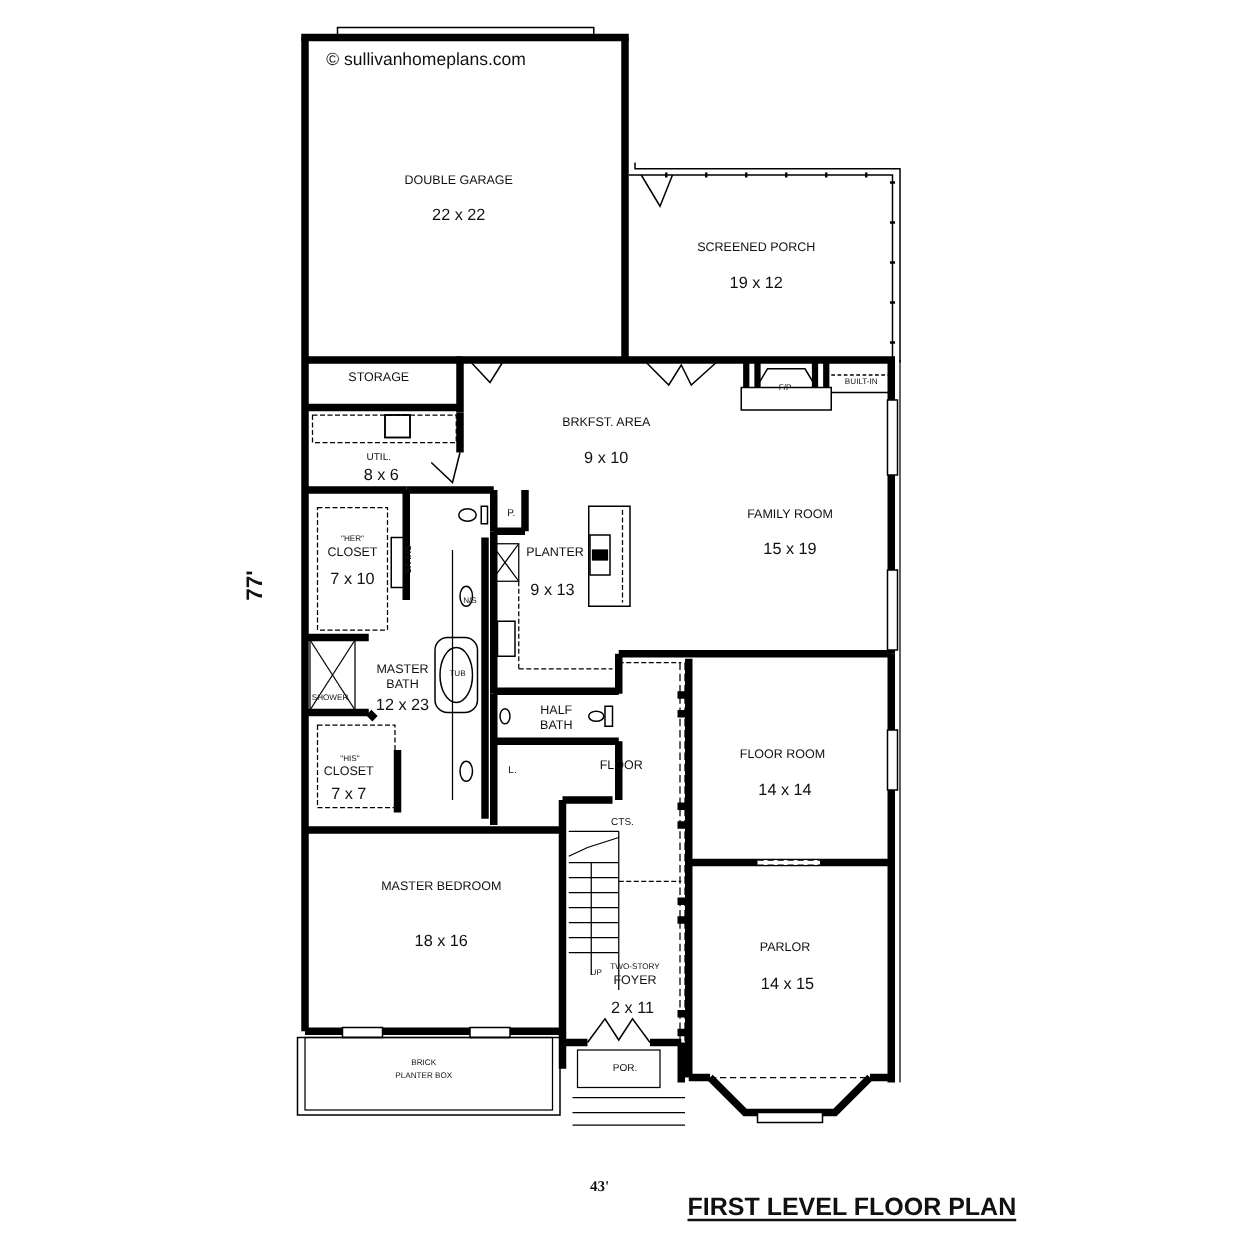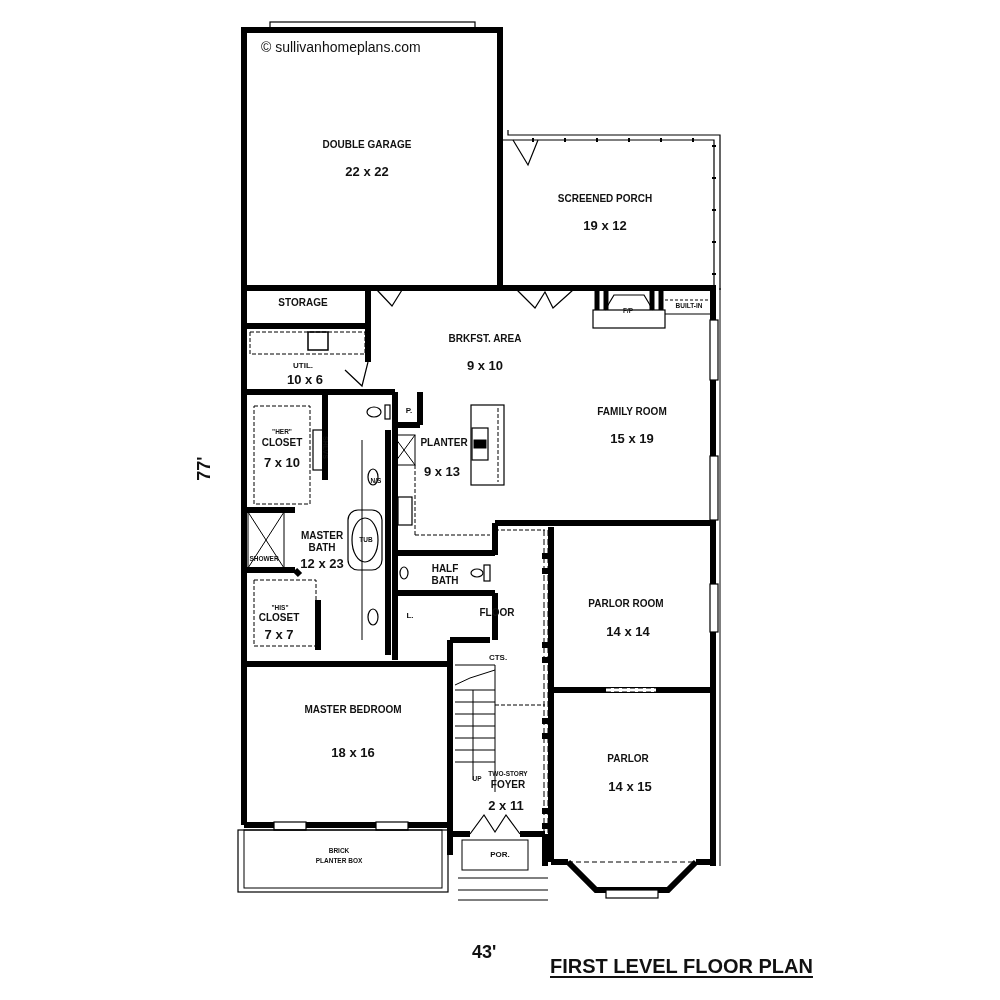--- a/index.html
+++ b/index.html
@@ -1,25 +1,25 @@
 <!DOCTYPE html>
 <html><head>
   <meta charset="utf-8">
   <style>
     html, body { margin: 0; padding: 0; background: #ffffff; }
     body { width: 1000px; height: 1000px; position: relative; overflow: hidden; font-family: "Liberation Sans", sans-serif; color: #111; }
     svg.plan { position: absolute; left: 0; top: 0; }
-    .lbl { position: absolute; font-family: "Liberation Sans", sans-serif; font-weight: bold; color: #111; text-align: center; white-space: nowrap; transform: translateX(-50%); line-height: 1; }
+    .lbl { position: absolute; font-family: "Liberation Sans", sans-serif; font-weight: normal; color: #111; text-align: center; white-space: nowrap; transform: translateX(-50%); line-height: 1; }
     .room-name { font-size: 10px; }
     .room-dim { font-size: 13px; }
     .small { font-size: 8px; }
     .tiny { font-size: 6.5px; }
     .copyright { position: absolute; left: 249px; top: 39px; font-size: 14px; font-weight: normal; font-family: "Liberation Sans", sans-serif; margin-left: 12px; }
     .dim-77 { position: absolute; left: 192px; top: 458px; font-size: 18px; font-weight: bold; transform: rotate(-90deg); transform-origin: center; }
-    .dim-43 { position: absolute; left: 472px; top: 942px; font-size: 18px; font-weight: bold; }
+    .dim-43 { position: absolute; left: 472px; top: 942px; font-size: 12px; font-weight: bold; font-family: Liberation Serif, serif; }
     .plan-title { position: absolute; left: 550px; top: 955px; font-size: 20px; font-weight: bold; text-decoration: underline; text-underline-offset: 3px; }
     .shelves { position: absolute; left: 314px; top: 444px; font-size: 7px; font-weight: bold; transform: rotate(90deg); transform-origin: center; }
   </style>
 </head>
 <body>
 
 <svg class="plan" width="1000" height="1000" viewBox="0 0 1000 1000" xmlns="http://www.w3.org/2000/svg">
   <g fill="none" stroke="#000">
 
     <g stroke-width="6">
@@ -239,21 +239,21 @@
 
 <div class="lbl room-name" style="left:367px;top:140px;">DOUBLE GARAGE</div>
 <div class="lbl room-dim" style="left:367px;top:165px;">22 x 22</div>
 
 <div class="lbl room-name" style="left:303px;top:298px;">STORAGE</div>
 
 <div class="lbl room-name" style="left:605px;top:194px;">SCREENED PORCH</div>
 <div class="lbl room-dim" style="left:605px;top:219px;">19 x 12</div>
 
 <div class="lbl small" style="left:303px;top:362px;">UTIL.</div>
-<div class="lbl room-dim" style="left:305px;top:373px;">10 x 6</div>
+<div class="lbl room-dim" style="left:305px;top:373px;">8 x 6</div>
 
 <div class="lbl room-name" style="left:485px;top:334px;">BRKFST. AREA</div>
 <div class="lbl room-dim" style="left:485px;top:359px;">9 x 10</div>
 
 <div class="lbl room-name" style="left:632px;top:407px;">FAMILY ROOM</div>
 <div class="lbl room-dim" style="left:632px;top:432px;">15 x 19</div>
 
 <div class="lbl room-name" style="left:444px;top:438px;">PLANTER</div>
 <div class="lbl room-dim" style="left:442px;top:465px;">9 x 13</div>
 
@@ -267,21 +267,21 @@
 
 <div class="lbl tiny" style="left:280px;top:605px;">"HIS"</div>
 <div class="lbl room-name" style="left:279px;top:613px;">CLOSET</div>
 <div class="lbl room-dim" style="left:279px;top:628px;">7 x 7</div>
 
 <div class="lbl room-name" style="left:445px;top:564px;">HALF</div>
 <div class="lbl room-name" style="left:445px;top:576px;">BATH</div>
 
 <div class="lbl room-name" style="left:497px;top:608px;">FLOOR</div>
 
-<div class="lbl room-name" style="left:626px;top:599px;">PARLOR ROOM</div>
+<div class="lbl room-name" style="left:626px;top:599px;">FLOOR ROOM</div>
 <div class="lbl room-dim" style="left:628px;top:625px;">14 x 14</div>
 
 <div class="lbl room-name" style="left:628px;top:754px;">PARLOR</div>
 <div class="lbl room-dim" style="left:630px;top:780px;">14 x 15</div>
 
 <div class="lbl room-name" style="left:353px;top:705px;">MASTER BEDROOM</div>
 <div class="lbl room-dim" style="left:353px;top:746px;">18 x 16</div>
 
 <div class="lbl tiny" style="left:508px;top:771px;">TWO-STORY</div>
 <div class="lbl room-name" style="left:508px;top:780px;">FOYER</div>

